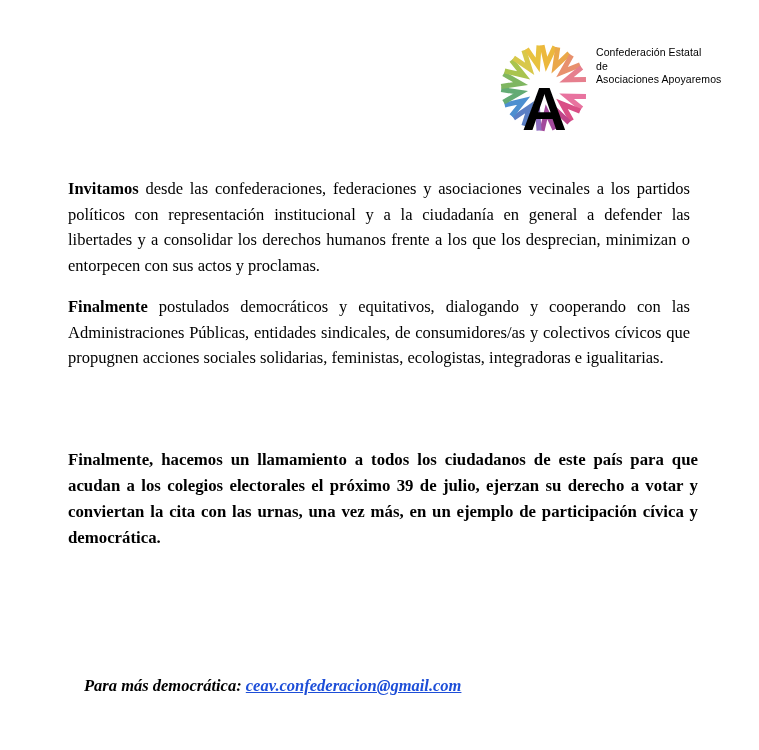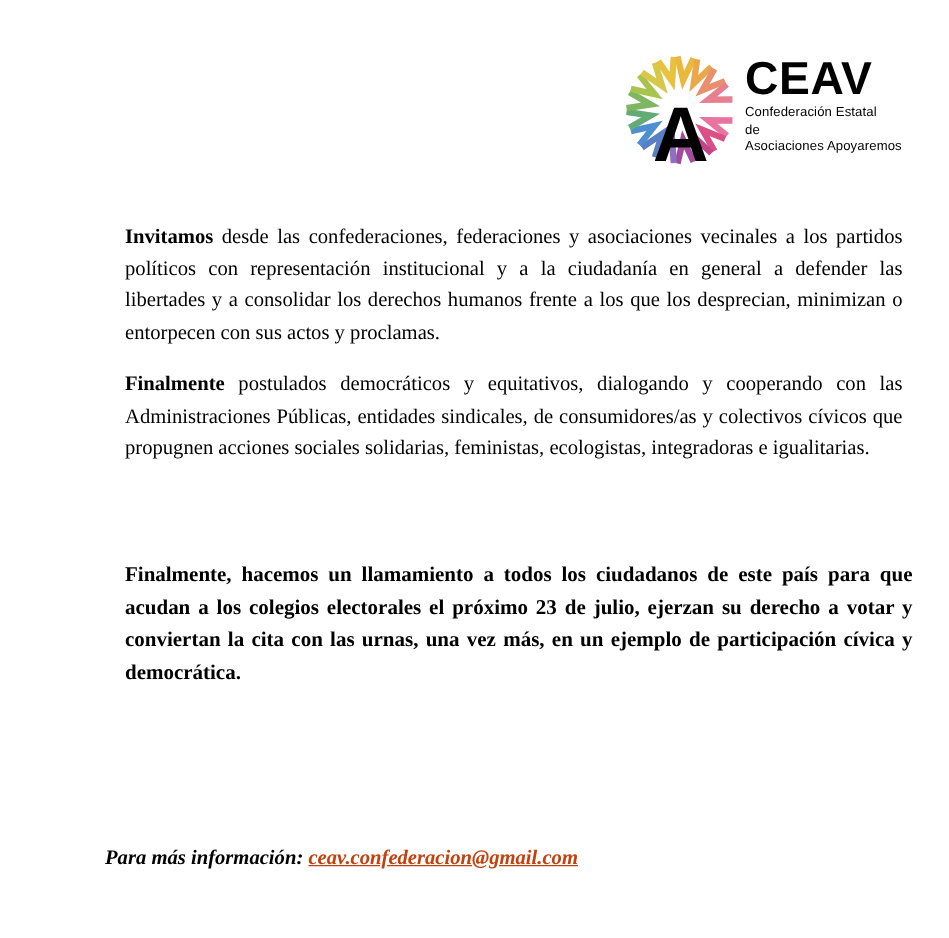--- a/index.html
+++ b/index.html
@@ -73,21 +73,21 @@
     line-height: 13.5px;
     text-align: left;
     padding-top: 2px;
     letter-spacing: 0.1px;
   }
   .logo-sub div { white-space: nowrap; }
 
   
   .content {
     position: absolute;
-    left: 100px;
+    left: 68px;
     top: 176px;
     width: 622px;
   }
   p.body-par {
     margin: 0 0 16px 0;
     text-align: justify;
     font-size: 16.5px;
     line-height: 25.5px;
     color: #000000;
   }
@@ -113,21 +113,21 @@
     left: 84px;
     top: 675px;
     font-style: italic;
     font-weight: bold;
     font-size: 16.5px;
     line-height: 22px;
     color: #000000;
     white-space: nowrap;
   }
   .footer .mail {
-    color: #c2410c;
+    color: #1d4ed8;
     text-decoration: underline;
     font-weight: bold;
   }
 </style>
 </head>
 <body>
 
 <div class="doc-header">
 
   <div class="logo-mark">
@@ -148,21 +148,20 @@
           <path d="M -7 -46 L 0 -26 L 7 -46" fill="none" stroke="#ecb83c" stroke-width="5.5" stroke-linecap="butt" stroke-linejoin="miter" transform="translate(50,50) rotate(6)"></path>
           <path d="M -7 -46 L 0 -26 L 7 -46" fill="none" stroke="#eaa84a" stroke-width="5.5" stroke-linecap="butt" stroke-linejoin="miter" transform="translate(50,50) rotate(27.333333333333314)"></path>
           <path d="M -7 -46 L 0 -26 L 7 -46" fill="none" stroke="#e8906d" stroke-width="5.5" stroke-linecap="butt" stroke-linejoin="miter" transform="translate(50,50) rotate(48.66666666666663)"></path>
           <path d="M -7 -46 L 0 -26 L 7 -46" fill="none" stroke="#e67f8e" stroke-width="5.5" stroke-linecap="butt" stroke-linejoin="miter" transform="translate(50,50) rotate(70)"></path>
         </g>
     </svg>
     <div class="logo-letter">A</div>
   </div>
 
   <div class="logo-text">
-    <div class="logo-wordmark">CEAV</div>
     <div class="logo-sub">
       <div>Confederación Estatal</div>
       <div>de</div>
       <div>Asociaciones Apoyaremos</div>
     </div>
   </div>
 
 </div>
 
 <div class="content">
@@ -170,19 +169,19 @@
   <p class="body-par">
     <b>Invitamos</b><span> desde las confederaciones, federaciones y asociaciones vecinales a los partidos políticos con representación institucional y a la ciudadanía en general a defender las libertades y a consolidar los derechos humanos frente a los que los desprecian, minimizan o entorpecen con sus actos y proclamas.</span>
   </p>
 
   <p class="body-par">
     <b>Finalmente</b><span> postulados democráticos y equitativos, dialogando y cooperando con las Administraciones Públicas, entidades sindicales, de consumidores/as y colectivos cívicos que propugnen acciones sociales solidarias, feministas, ecologistas, integradoras e igualitarias.</span>
   </p>
 
   <div class="spacer-block"></div>
 
-  <p class="call-par">Finalmente, hacemos un llamamiento a todos los ciudadanos de este país para que acudan a los colegios electorales el próximo 23 de julio, ejerzan su derecho a votar y conviertan la cita con las urnas, una vez más, en un ejemplo de participación cívica y democrática.</p>
+  <p class="call-par">Finalmente, hacemos un llamamiento a todos los ciudadanos de este país para que acudan a los colegios electorales el próximo 39 de julio, ejerzan su derecho a votar y conviertan la cita con las urnas, una vez más, en un ejemplo de participación cívica y democrática.</p>
 
 </div>
 
 <div class="footer">
-  <span>Para más información: </span><a class="mail" href="#">ceav.confederacion@gmail.com</a>
+  <span>Para más democrática: </span><a class="mail" href="#">ceav.confederacion@gmail.com</a>
 </div>
 
 </body></html>

